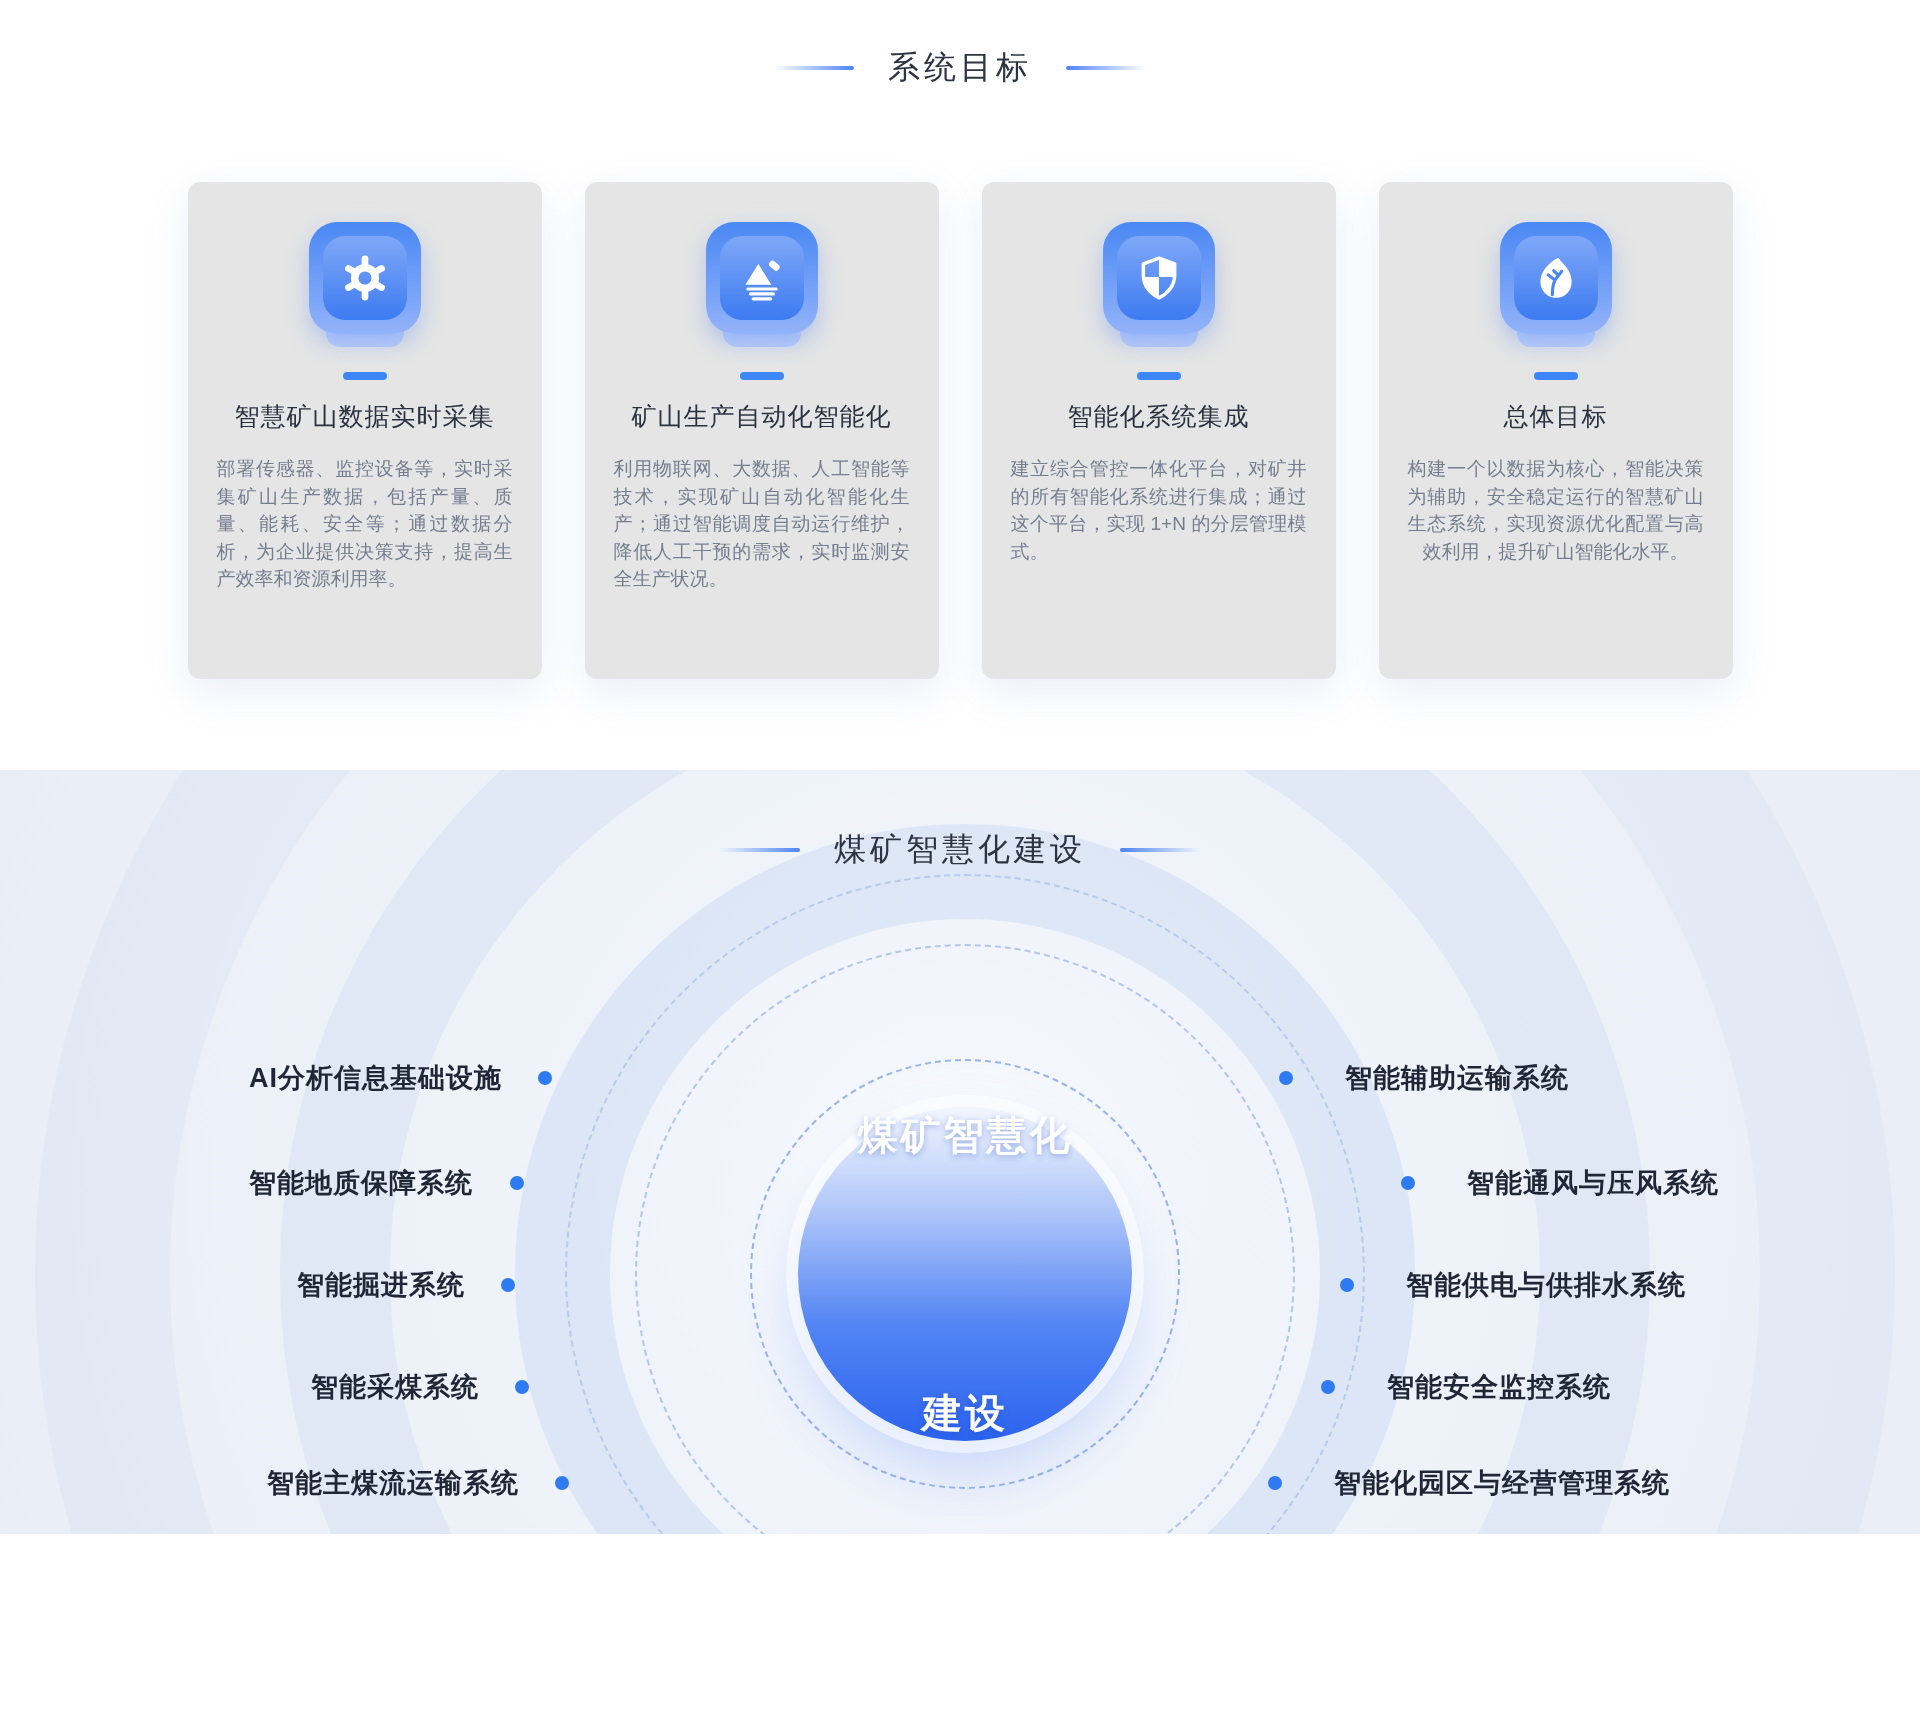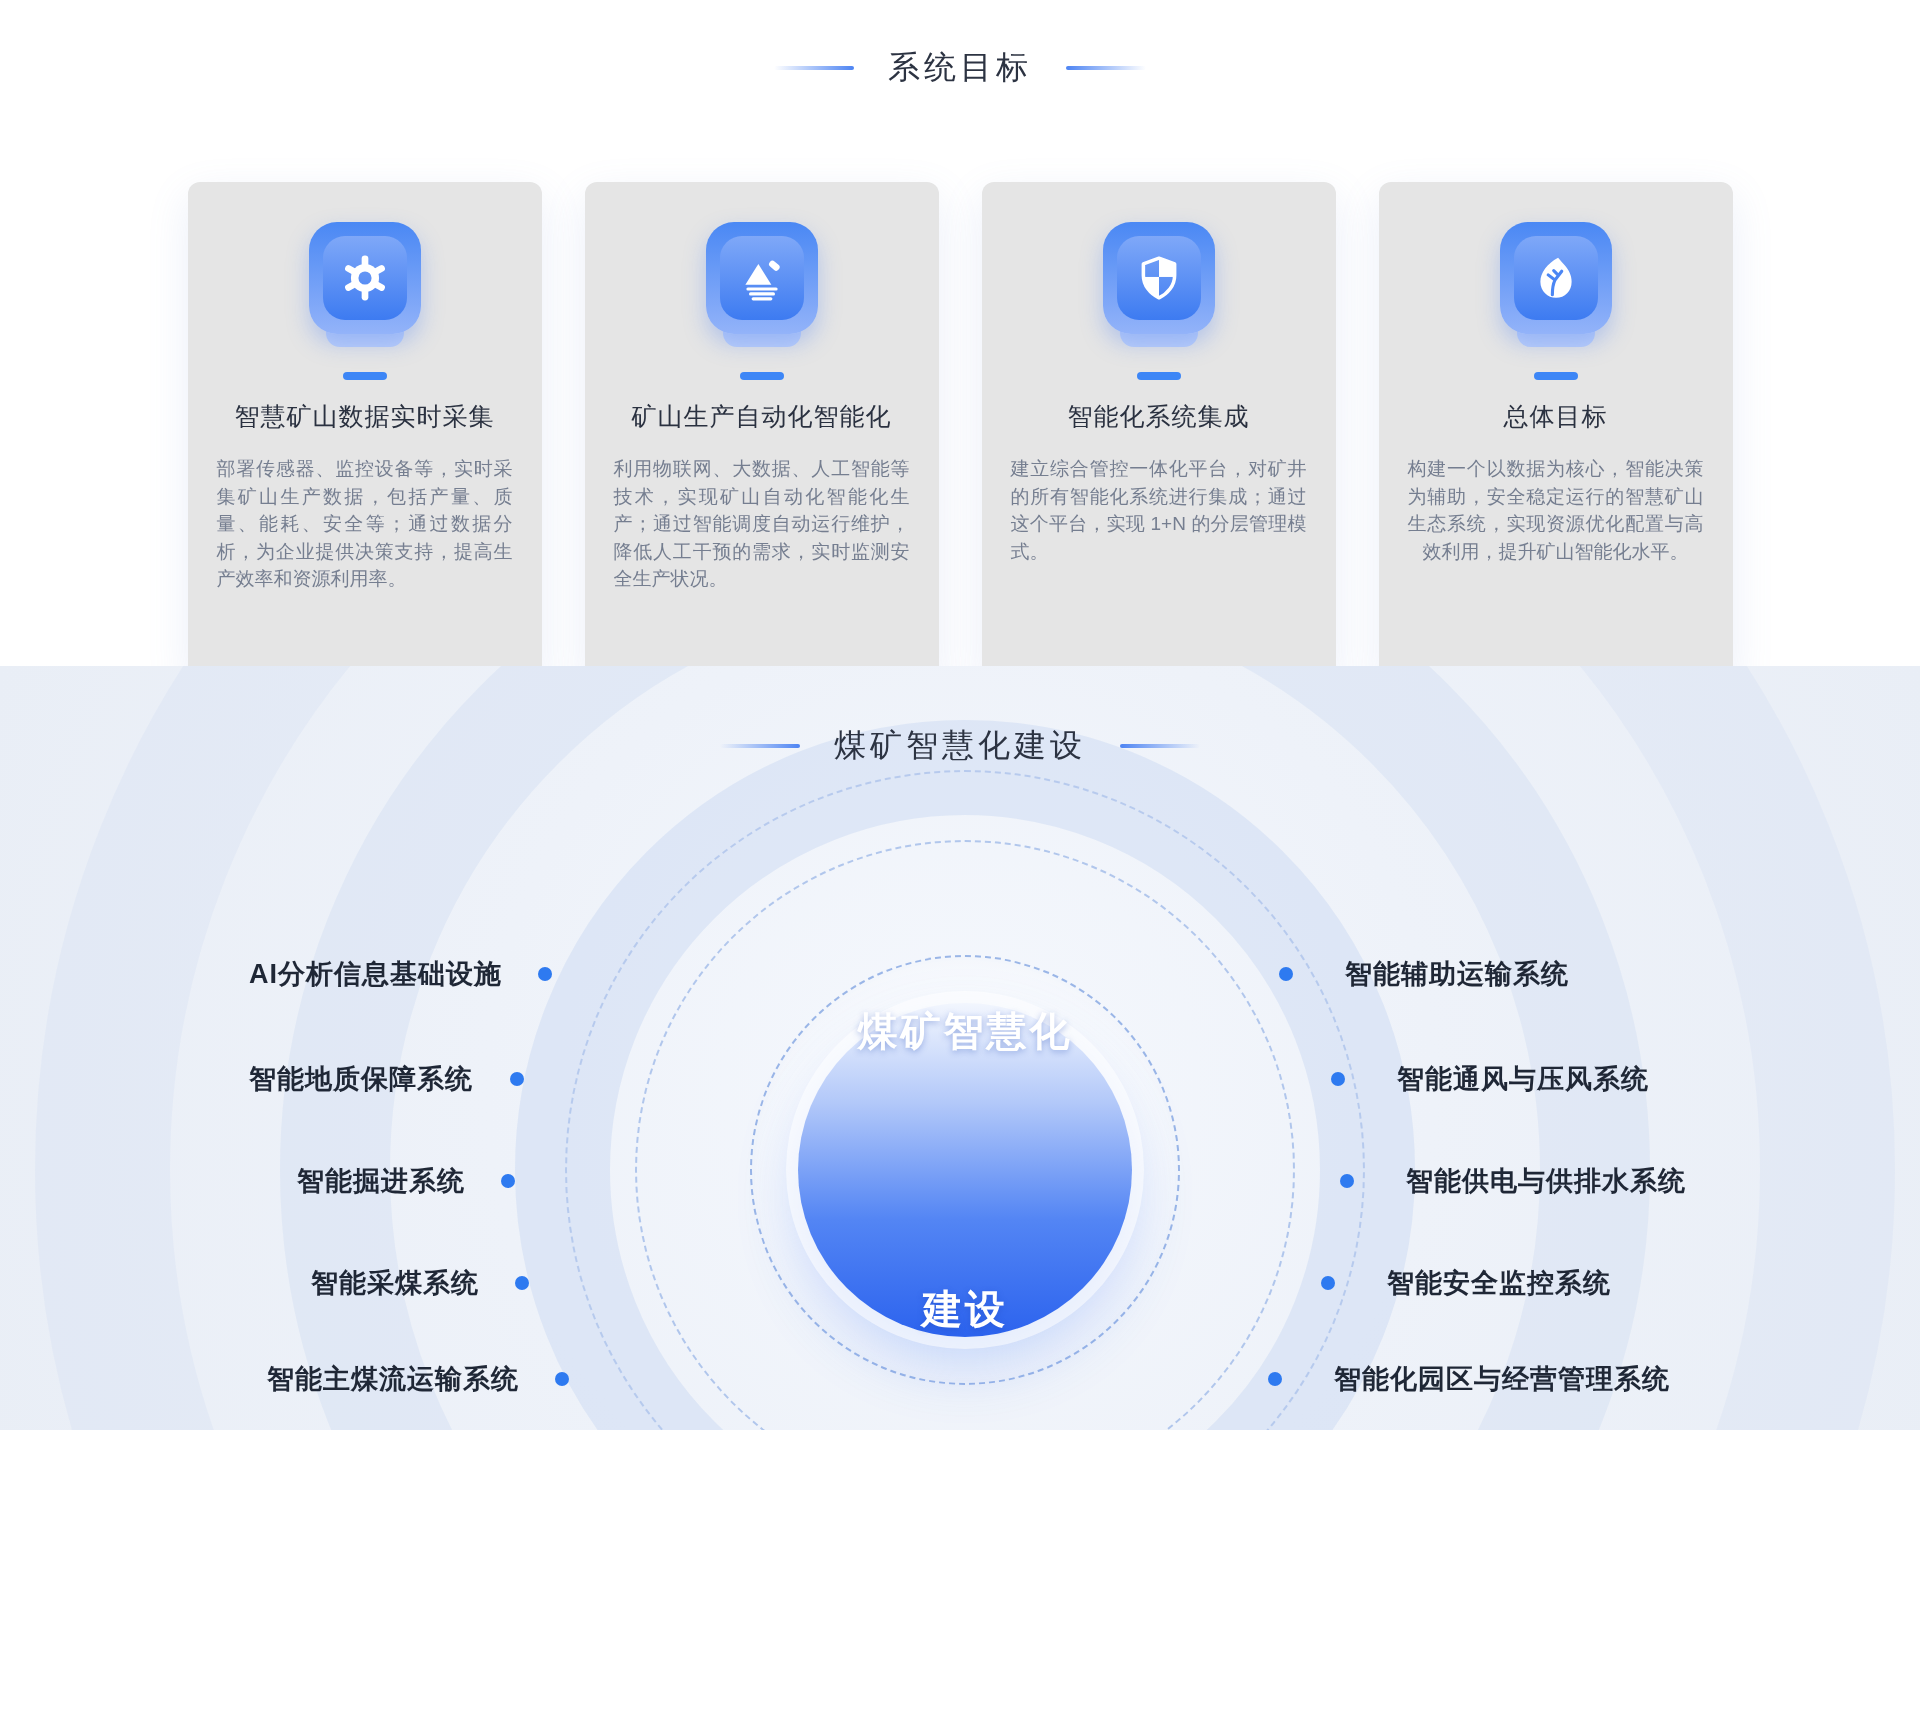--- a/index.html
+++ b/index.html
@@ -16,21 +16,21 @@
     display:flex;align-items:center;justify-content:center;gap:34px;
   }
   .sec-title h2{
     margin:0;font-size:32px;font-weight:500;color:#2c3342;letter-spacing:4px;
   }
   .t-line{width:80px;height:4px;border-radius:2px;}
   .t-line.left {background:linear-gradient(90deg,rgba(77,132,243,0),#4d84f3);}
   .t-line.right{background:linear-gradient(270deg,rgba(77,132,243,0),#4d84f3);}
 
   
-  .goals{position:relative;height:666px;background:#ffffff;}
+  .goals{position:relative;height:770px;background:#ffffff;}
   .goals .sec-title{padding-top:46px;}
   .cards{
     display:flex;justify-content:center;gap:43px;margin-top:92px;
   }
   .card{
     position:relative;width:354px;min-height:497px;box-sizing:border-box;
     background:#e5e5e5;border-radius:12px;
     padding:40px 27px 30px;
     box-shadow:0 14px 42px rgba(110,140,210,0.14);
   }
@@ -260,21 +260,21 @@
     </div>
     <div class="d-item l" style="right:1351px;top:692px;">
       <span class="d-label">智能主煤流运输系统</span>
       <span class="d-dot"></span>
     </div>
 
     <div class="d-item r" style="left:1279px;top:287px;">
       <span class="d-dot"></span>
       <span class="d-label">智能辅助运输系统</span>
     </div>
-    <div class="d-item r" style="left:1331px;top:392px;text-align:center;">
+    <div class="d-item r" style="left:1401px;top:392px;text-align:center;">
       <span class="d-dot"></span>
       <span class="d-label">智能通风与压风系统</span>
     </div>
     <div class="d-item r" style="left:1340px;top:494px;">
       <span class="d-dot"></span>
       <span class="d-label">智能供电与供排水系统</span>
     </div>
     <div class="d-item r" style="left:1321px;top:596px;">
       <span class="d-dot"></span>
       <span class="d-label">智能安全监控系统</span>

